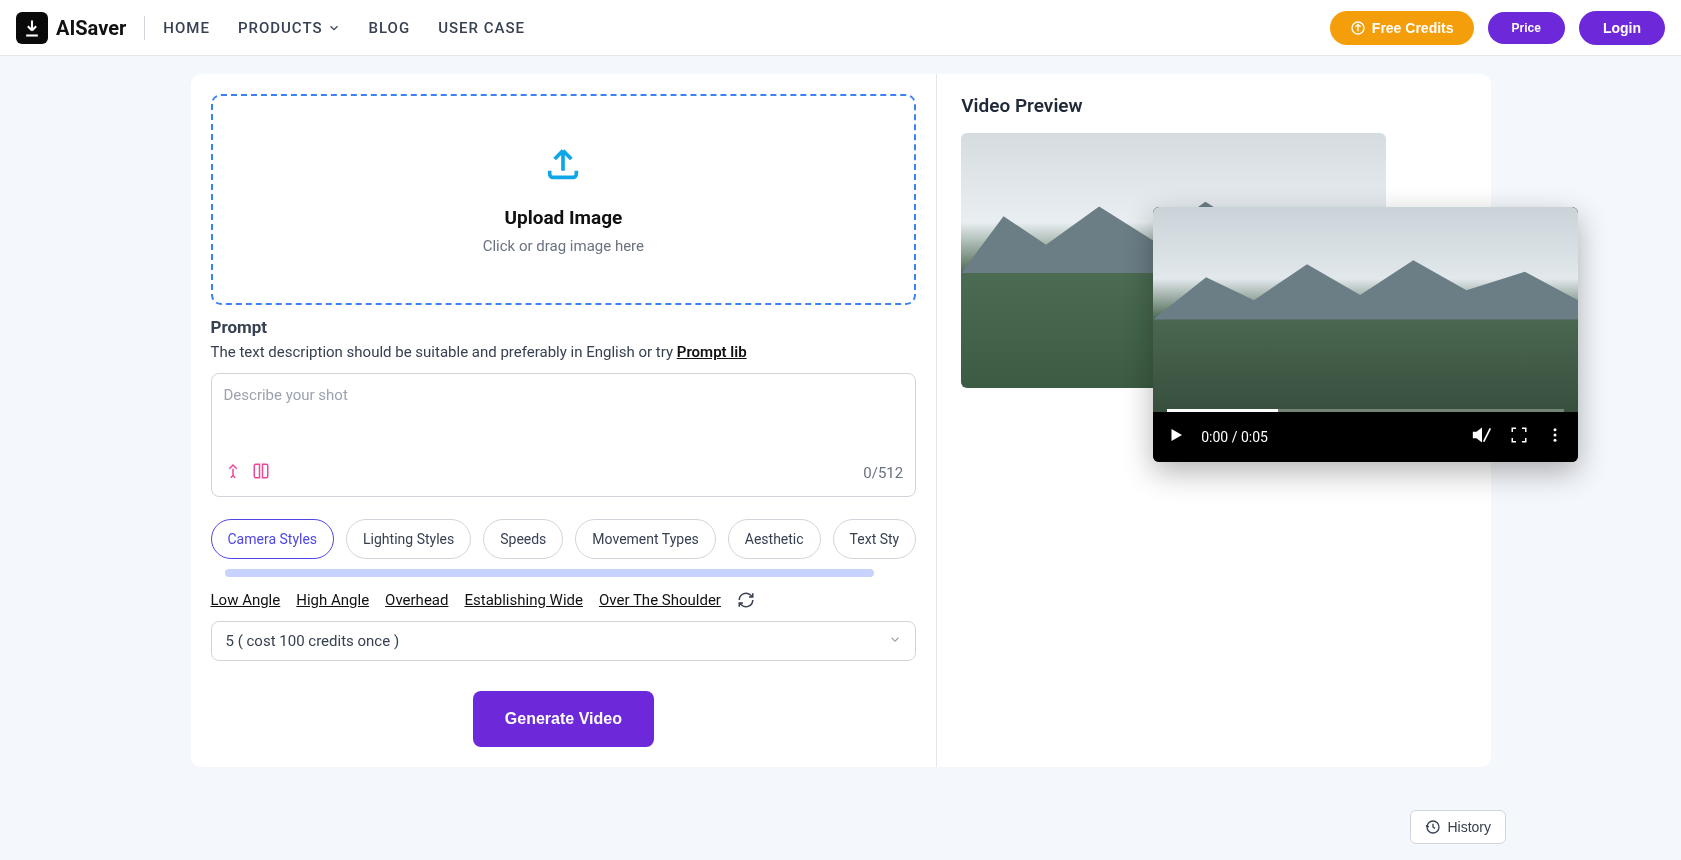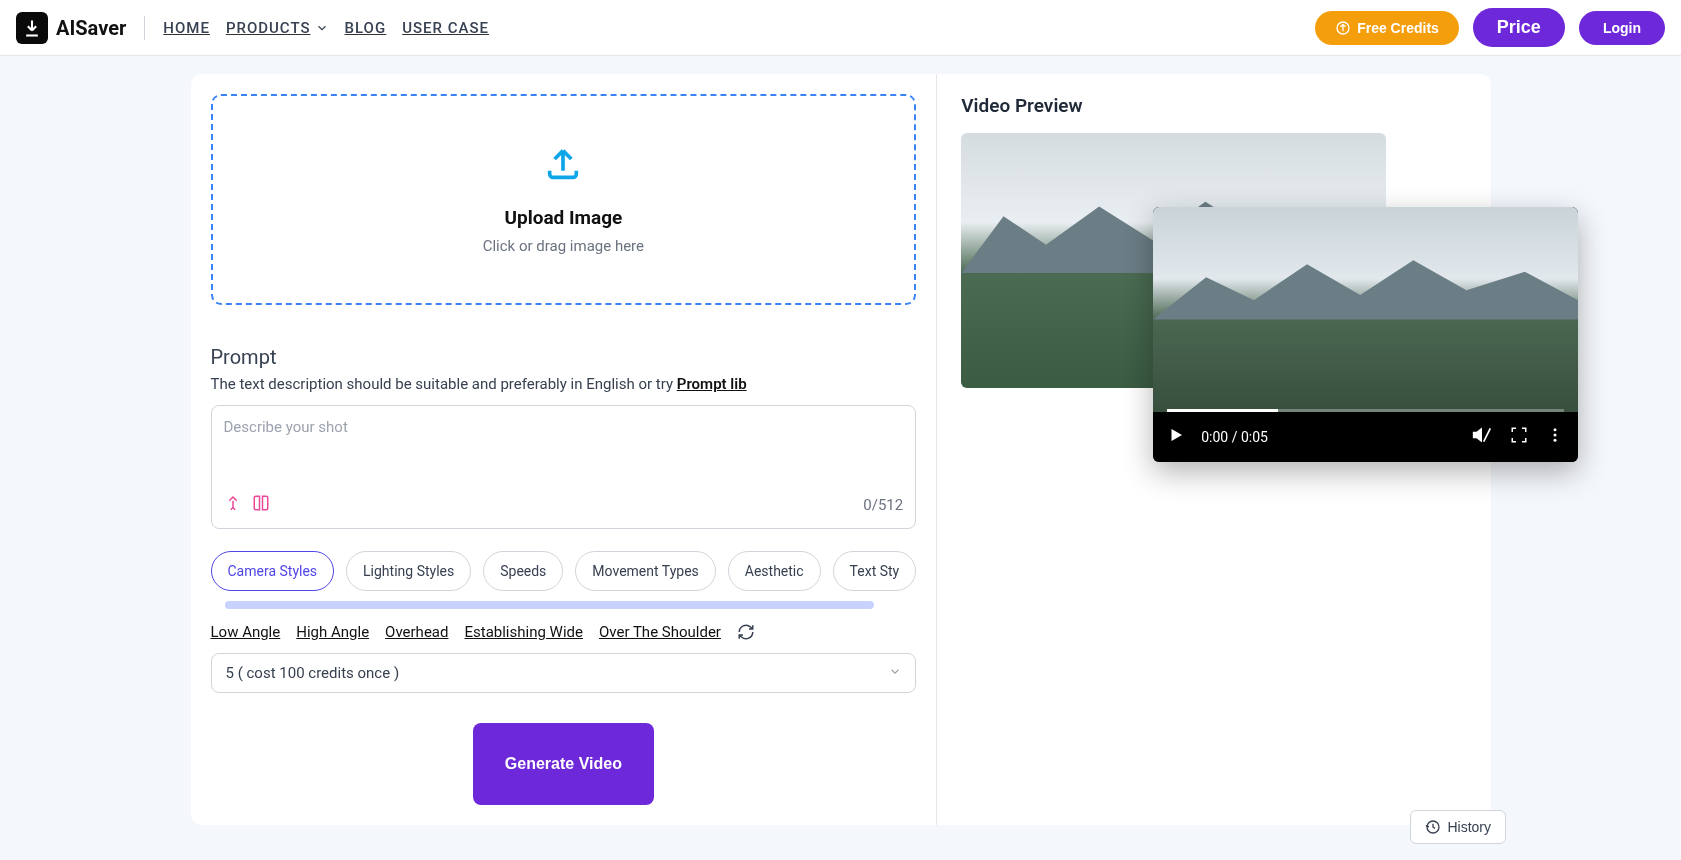--- a/index.html
+++ b/index.html
@@ -2,55 +2,55 @@
 <html><head>
 <meta charset="utf-8">
 <style>
 * { margin: 0; padding: 0; box-sizing: border-box; }
 body { font-family: -apple-system, BlinkMacSystemFont, 'Segoe UI', Roboto, sans-serif; background: #f4f7fb; color: #333; width: 1681px; }
 .header { background: #fff; border-bottom: 1px solid #e5e7eb; height: 56px; display: flex; align-items: center; padding: 0 16px; }
 .logo-container { display: flex; align-items: center; gap: 8px; }
 .logo-icon { width: 32px; height: 32px; background: #0a0a0a; border-radius: 6px; display: flex; align-items: center; justify-content: center; color: #fff; }
 .logo-text { font-size: 20px; font-weight: 700; color: #111; }
 .nav-sep { width: 1px; height: 24px; background: #d1d5db; margin: 0 18px; }
-.nav-items { display: flex; gap: 16px; align-items: flex-start; text-decoration: underline; }
+.nav-items { display: flex; gap: 28px; align-items: flex-start; }
 .nav-item { font-size: 15px; letter-spacing: 1px; color: #374151; cursor: pointer; font-weight: 500; display: flex; align-items: center; gap: 4px; }
 .header-right { margin-left: auto; display: flex; gap: 14px; align-items: center; }
 .btn-credits { background: #f59e0b; color: #fff; border: none; border-radius: 20px; padding: 9px 20px; font-size: 14px; font-weight: 600; cursor: pointer; display: flex; align-items: center; gap: 6px; }
-.btn-price { background: #6d28d9; color: #fff; border: none; border-radius: 20px; padding: 9px 24px; font-size: 18px; font-weight: 600; cursor: pointer; }
+.btn-price { background: #6d28d9; color: #fff; border: none; border-radius: 20px; padding: 9px 24px; font-size: 12px; font-weight: 600; cursor: pointer; }
 .btn-login { background: #6d28d9; color: #fff; border: none; border-radius: 20px; padding: 9px 24px; font-size: 14px; font-weight: 600; cursor: pointer; }
 .main { display: flex; gap: 0; max-width: 1300px; margin: 18px auto 0; background: #fff; border-radius: 10px; }
 .left-panel { flex: 1; padding: 20px; border-right: 1px solid #e5e7eb; }
 .right-panel { width: 635px; padding: 20px 24px; }
 .upload-area { border: 2px dashed #3b82f6; border-radius: 10px; padding: 48px 20px; text-align: center; cursor: pointer; }
 .upload-icon { color: #0ea5e9; margin-bottom: 18px; }
 .upload-title { font-size: 19px; font-weight: 700; color: #111; margin-bottom: 8px; }
 .upload-sub { font-size: 15px; color: #6b7280; }
-.section-title { font-size: 20px; color: #374151; margin-top: 40px; margin-bottom: 6px; font-weight: 400; }
+.section-title { font-size: 17px; color: #374151; margin-top: 12px; margin-bottom: 6px; font-weight: 700; }
 .prompt-hint { font-size: 15px; color: #374151; margin-bottom: 12px; }
 .prompt-link { color: #111; text-decoration: underline; font-weight: 600; cursor: pointer; }
 .prompt-box { border: 1px solid #d1d5db; border-radius: 8px; padding: 12px; position: relative; }
 .prompt-textarea { width: 100%; border: none; outline: none; resize: none; font-size: 15px; font-family: inherit; height: 64px; color: #374151; }
 .prompt-textarea::placeholder { color: #9ca3af; }
 .prompt-bottom { display: flex; justify-content: space-between; align-items: center; margin-top: 8px; }
 .prompt-icons { display: flex; gap: 10px; }
 .prompt-icon { color: #ec4899; cursor: pointer; }
 .prompt-counter { font-size: 15px; color: #6b7280; }
 .style-tabs-container { margin-top: 22px; position: relative; overflow: hidden; }
 .style-tabs { display: flex; gap: 12px; overflow-x: auto; scrollbar-width: none; }
 .style-tab { border: 1px solid #d1d5db; border-radius: 20px; padding: 11px 16px; font-size: 14px; color: #374151; white-space: nowrap; cursor: pointer; background: #fff; }
 .style-tab.active { border-color: #4f46e5; color: #4f46e5; }
 .slider-track { height: 8px; background: #c7d2fe; border-radius: 4px; margin-top: 10px; position: relative; width: 92%; margin-left: 14px; }
 .sub-options { display: flex; gap: 16px; margin-top: 14px; flex-wrap: wrap; }
 .sub-option { font-size: 15px; color: #111; text-decoration: underline; cursor: pointer; }
 .refresh-icon { color: #374151; cursor: pointer; }
 .duration-select { width: 100%; border: 1px solid #d1d5db; border-radius: 8px; padding: 10px 14px; font-size: 15px; color: #374151; background: #fff; appearance: none; margin-top: 8px; cursor: pointer; position: relative; }
 .select-wrapper { position: relative; }
 .select-chevron { position: absolute; right: 14px; top: 50%; transform: translateY(-50%); pointer-events: none; color: #9ca3af; }
-.generate-btn { background: #6d28d9; color: #fff; border: none; border-radius: 8px; padding: 32px 32px; font-size: 16px; font-weight: 600; cursor: pointer; display: block; margin: 30px auto 0; }
+.generate-btn { background: #6d28d9; color: #fff; border: none; border-radius: 8px; padding: 19px 32px; font-size: 16px; font-weight: 600; cursor: pointer; display: block; margin: 30px auto 0; }
 .preview-title { font-size: 19px; font-weight: 600; color: #1f2937; margin-bottom: 16px; }
 .preview-area { position: relative; height: 340px; }
 .preview-back { width: 425px; height: 255px; border-radius: 6px; background: linear-gradient(180deg, #d5dce0 0%, #e9eef2 35%, #4b6b52 55%, #3b5b42 100%); position: absolute; left: 0; top: 0; overflow: hidden; }
 .preview-front { width: 425px; height: 255px; border-radius: 6px; position: absolute; left: 192px; top: 74px; box-shadow: 0 10px 30px rgba(0,0,0,0.3); overflow: hidden; background: #000; }
 .video-scene { width: 100%; height: 205px; background: linear-gradient(180deg, #c9d3d8 0%, #e2e8ec 35%, #4a6751 55%, #384f3e 100%); position: relative; }
 .mountains { position: absolute; bottom: 45%; left: 0; right: 0; height: 30%; }
 .mountains svg { width: 100%; height: 100%; }
 .video-controls { height: 50px; background: rgba(0,0,0,0.75); display: flex; align-items: center; padding: 0 14px; gap: 16px; color: #fff; position: relative; }
 .play-btn { cursor: pointer; }
 .time-text { font-size: 14px; }

